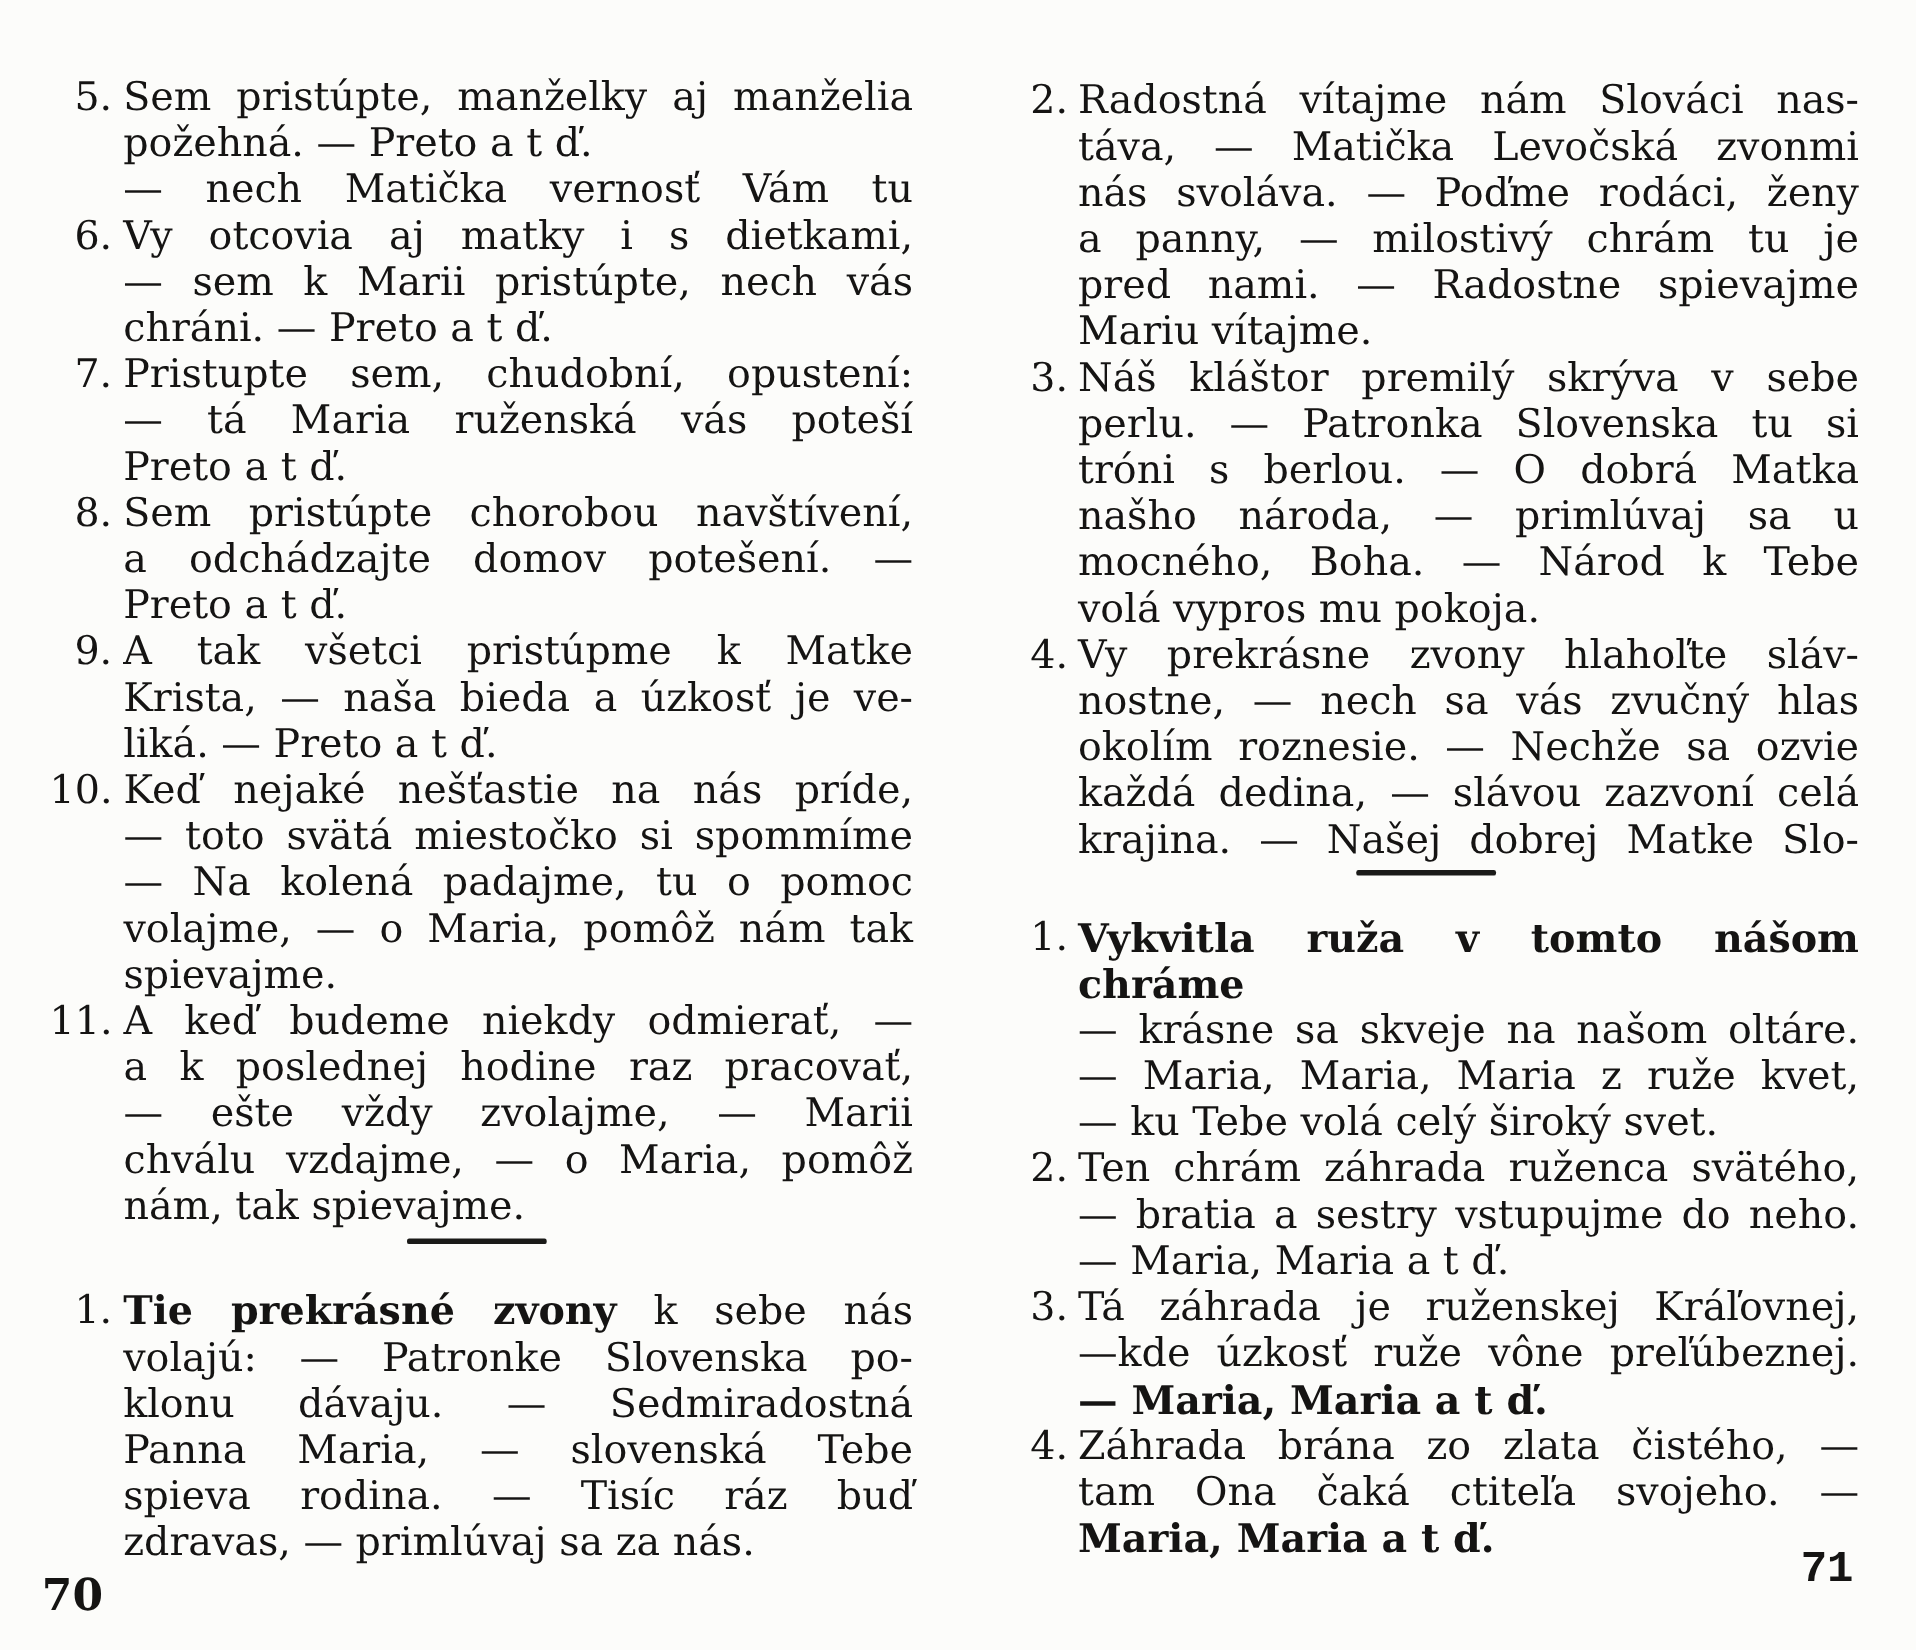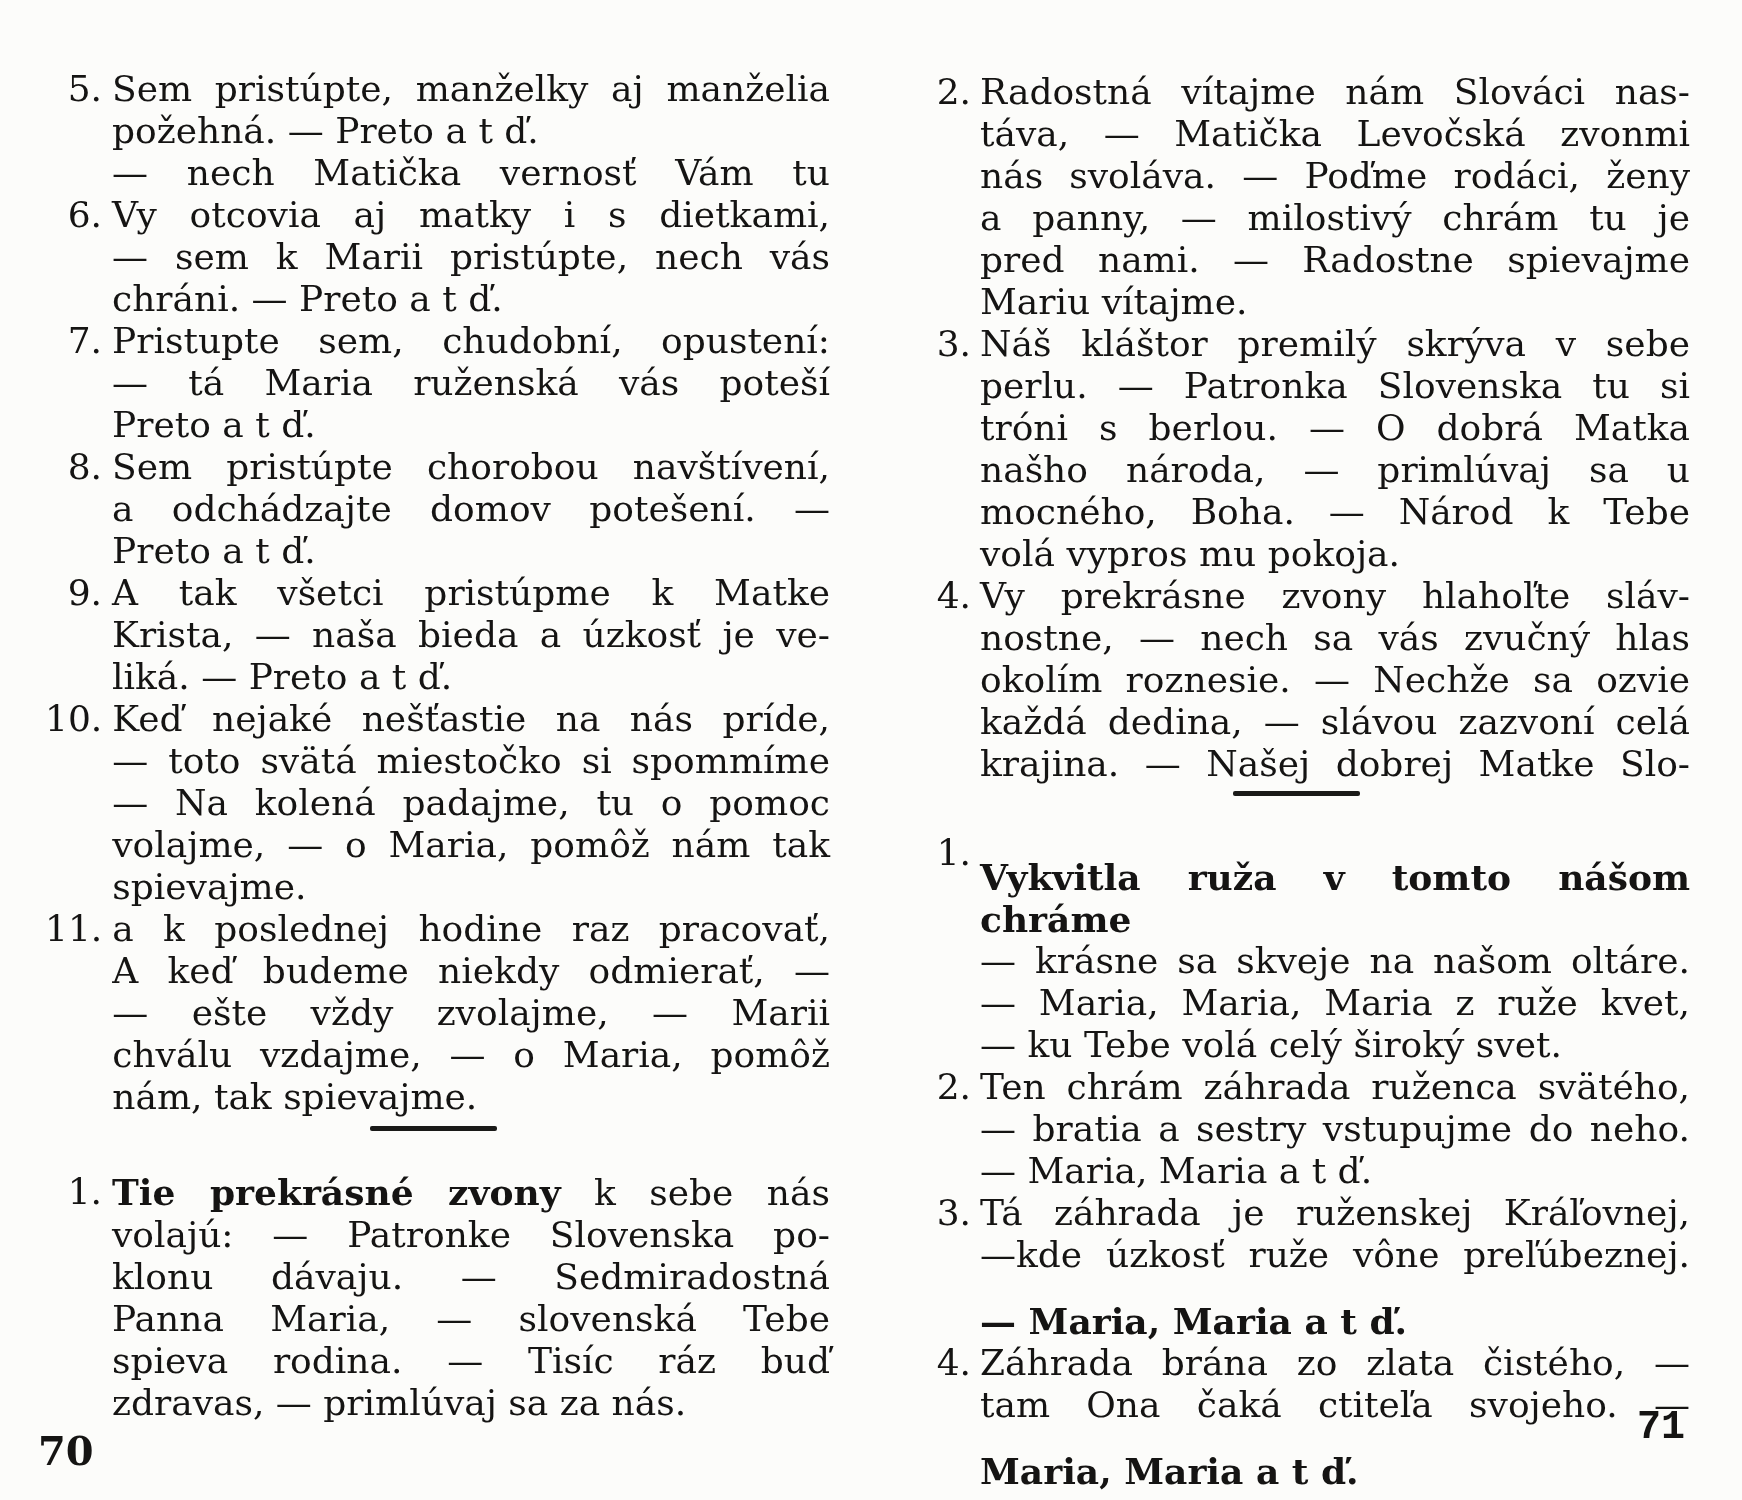--- a/index.html
+++ b/index.html
@@ -13,21 +13,21 @@
   }
   .col{position:absolute;font-size:36px;line-height:42px;}
   .col-left{left:45px;top:68px;width:785px;}
   .col-right{left:933px;top:71px;width:757px;}
   .verse{display:flex;align-items:flex-start;}
   .col-left .num{flex:0 0 57px;text-align:right;margin-right:10px;}
   .col-right .num{flex:0 0 38px;text-align:right;margin-right:9px;}
   .lines{flex:1;min-width:0;}
   .line{text-align:left;}
   .line.j{text-align:justify;text-align-last:justify;}
-  .line.b, .line b{font-weight:bold;margin-top:24px;}
+  .line.b, .line b{font-weight:bold;}
   .rule{height:5px;background:#1a1a18;border-radius:2px;}
   .rule-left{width:127px;margin:8px 0 40px 325px;}
   .rule-right{width:127px;margin:6px 0 36px 300px;}
   .pagenum{
     position:absolute;top:1406px;
     font-size:40px;font-weight:bold;line-height:44px;
   }
   .pagenum-left{left:38px;margin-top:23px;}
   .pagenum-right{right:57px;font-family:Liberation Mono, monospace;}
 </style>
@@ -84,22 +84,22 @@
             <div class="line j">Keď nejaké nešťastie na nás príde,</div>
             <div class="line j">— toto svätá miestočko si spommíme</div>
             <div class="line j">— Na kolená padajme, tu o pomoc</div>
             <div class="line j">volajme, — o Maria, pomôž nám tak</div>
             <div class="line">spievajme.</div>
           </div>
         </div>
         <div class="verse">
           <div class="num">11.</div>
           <div class="lines">
+            <div class="line j">A keď budeme niekdy odmierať, —</div>
             <div class="line j">a k poslednej hodine raz pracovať,</div>
-            <div class="line j">A keď budeme niekdy odmierať, —</div>
             <div class="line j">— ešte vždy zvolajme, — Marii</div>
             <div class="line j">chválu vzdajme, — o Maria, pomôž</div>
             <div class="line">nám, tak spievajme.</div>
           </div>
         </div>
       </div>
     <div class="rule rule-left"></div>
     <div>
         <div class="verse">
           <div class="num">1.</div>

